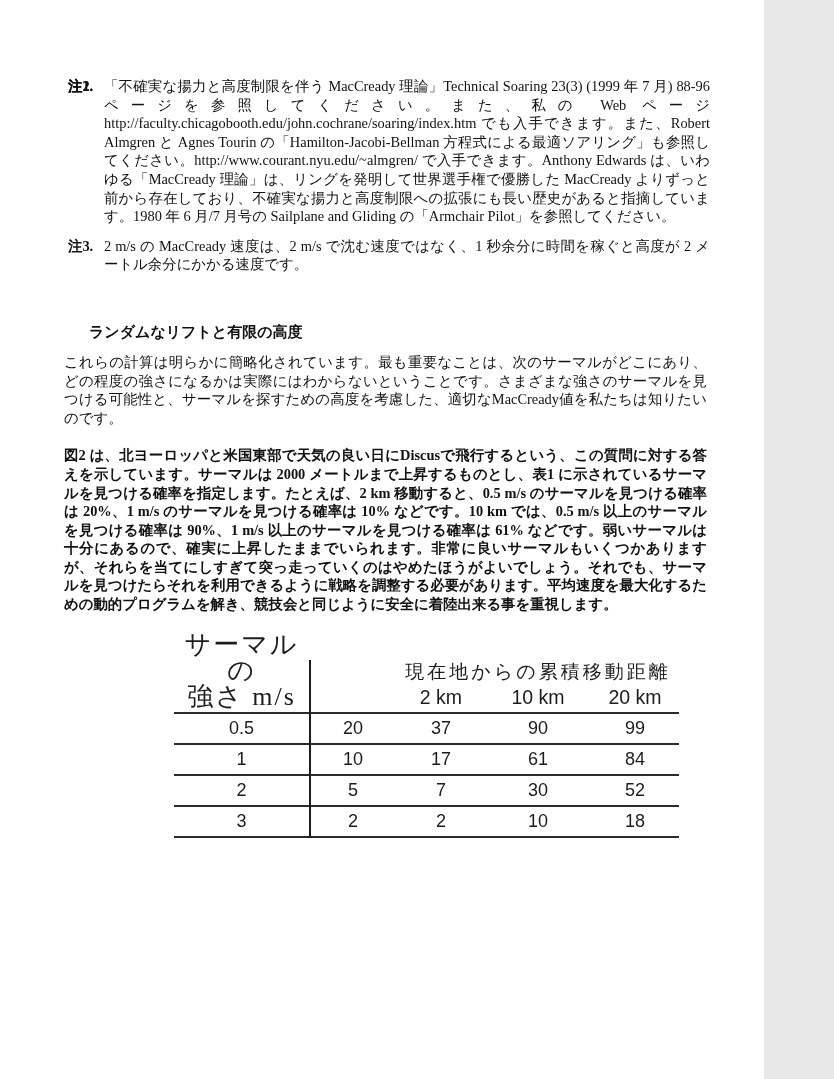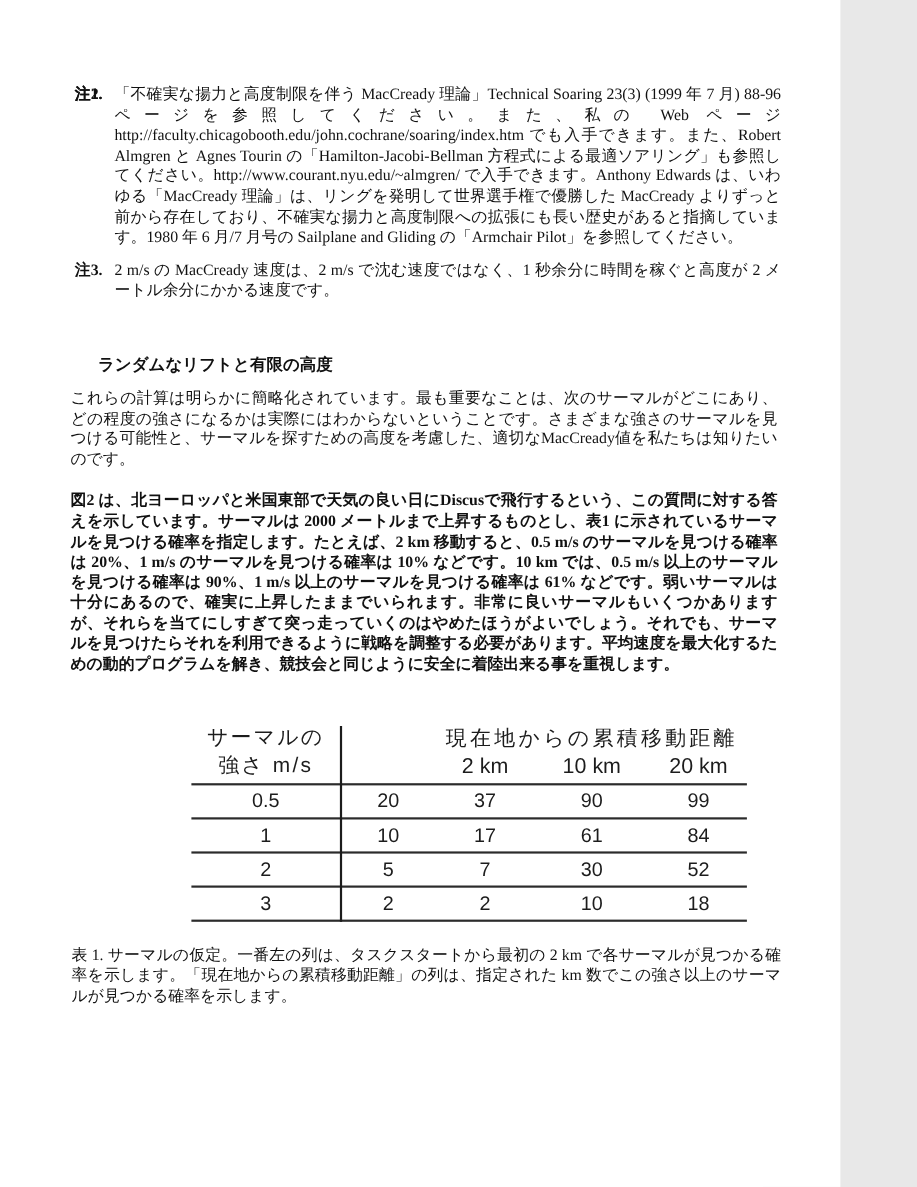--- a/index.html
+++ b/index.html
@@ -23,21 +23,21 @@
     position:relative;margin:44px 0 0 113px;width:505px;
     font-family:"Liberation Sans","DejaVu Sans",sans-serif;color:#1c1c1c;
   }
   .tbl-vline{position:absolute;left:135px;top:2px;bottom:0;width:2px;background:#1c1c1c;}
   .tbl-head{
     display:grid;grid-template-columns:135px 88px 88px 106px 88px;
     grid-template-rows:27px 27px;border-bottom:2px solid #2b2b2b;
     align-items:end;
   }
   .th{text-align:center;}
-  .th.c1{grid-column:1;grid-row:1/3;font-size:19px;line-height:26px;letter-spacing:2px;padding-bottom:2px;}
+  .th.c1{grid-column:1;grid-row:1/3;font-size:26px;line-height:26px;letter-spacing:2px;padding-bottom:2px;font-family:Liberation Serif, serif;}
   .th.c2{grid-column:2;grid-row:1/3;font-size:13.5px;line-height:23px;text-align:left;padding-left:6px;padding-bottom:4px;}
   .th.group{grid-column:3/6;grid-row:1;font-size:19px;letter-spacing:3px;line-height:26px;}
   .th.sub{grid-row:2;font-size:19.5px;line-height:26px;padding-bottom:2px;}
   .th.s1{grid-column:3;}
   .th.s2{grid-column:4;}
   .th.s3{grid-column:5;}
   .tbl-row{
     display:grid;grid-template-columns:135px 88px 88px 106px 88px;
     height:29px;align-items:center;border-bottom:2px solid #2b2b2b;
   }
@@ -103,15 +103,14 @@
     </div>
     <div class="tbl-row">
       <div class="td">3</div>
       <div class="td">2</div>
       <div class="td">2</div>
       <div class="td">10</div>
       <div class="td">18</div>
     </div>
   </div>
 
-  <p class="caption">表 1. サーマルの仮定。一番左の列は、タスクスタートから最初の 2 km で各サーマルが見つかる確率を示します。「現在地からの累積移動距離」の列は、指定された km 数でこの強さ以上のサーマルが見つかる確率を示します。</p>
 
 </div>
 
 </body></html>

